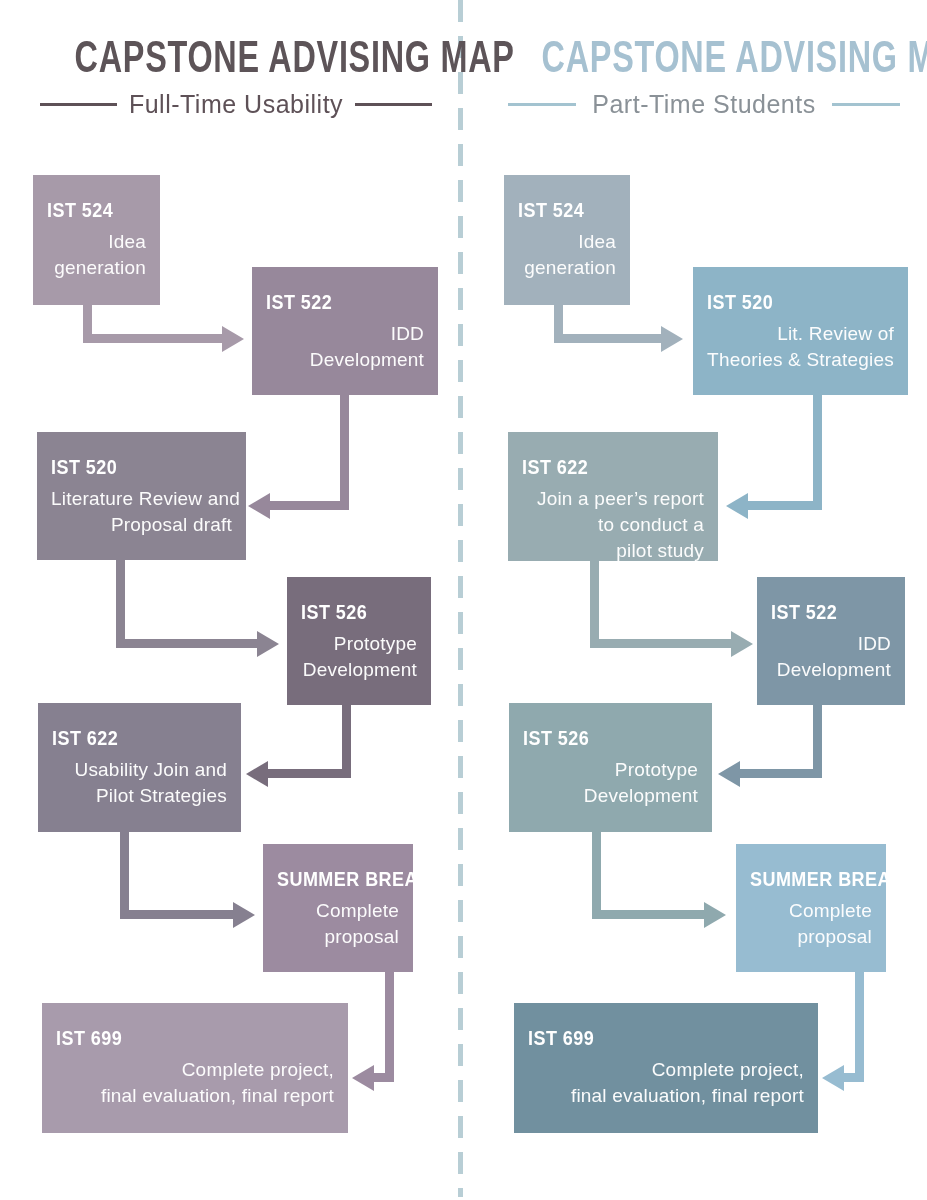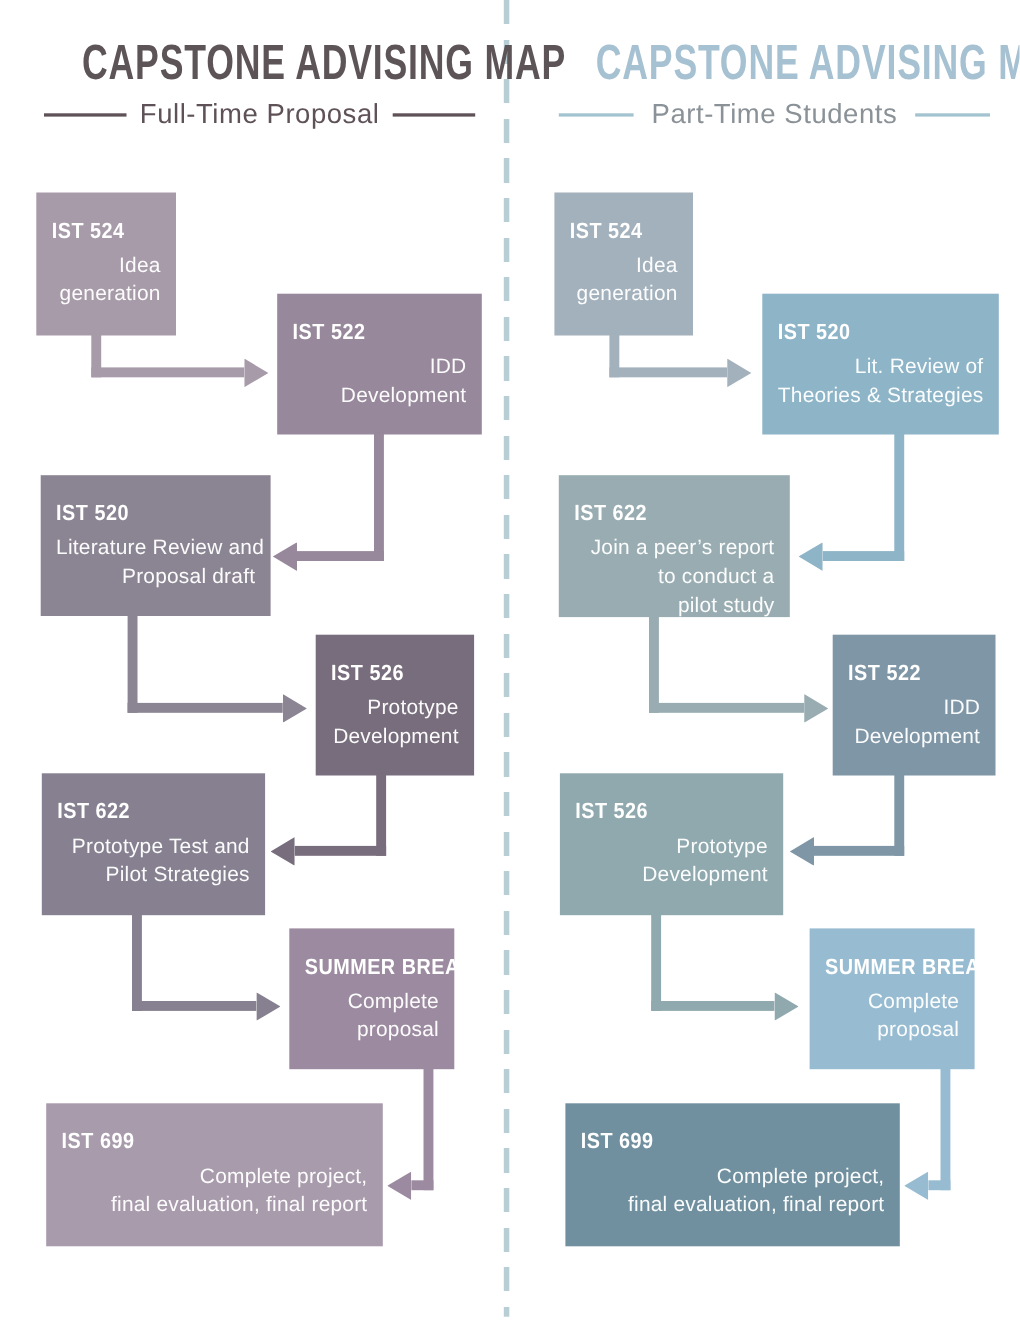--- a/index.html
+++ b/index.html
@@ -105,21 +105,21 @@
 </head>
 <body>
 
 <div class="canvas">
 
   <div class="divider" style="--c: #b8ced5;"></div>
 
   <div class="col-title left" style="color: rgb(93, 84, 88);">CAPSTONE ADVISING MAP</div>
   <div class="col-subtitle left" style="color: rgb(94, 81, 87);">
     <span class="subtitle-rule" style="background: rgb(94, 81, 87);"></span>
-    <span>Full-Time Proposal</span>
+    <span>Full-Time Usability</span>
     <span class="subtitle-rule" style="background: rgb(94, 81, 87);"></span>
   </div>
 
   <div class="box b-l1" style="background: rgb(167, 154, 169);">
     <div class="code">IST 524</div>
     <div class="bline">Idea</div>
     <div class="bline">generation</div>
   </div>
   <div class="box b-l2" style="background: rgb(151, 136, 155);">
     <div class="code">IST 522</div>
@@ -131,21 +131,21 @@
     <div class="bline">Literature Review and</div>
     <div class="bline">Proposal draft</div>
   </div>
   <div class="box b-l4" style="background: rgb(120, 109, 124);">
     <div class="code">IST 526</div>
     <div class="bline">Prototype</div>
     <div class="bline">Development</div>
   </div>
   <div class="box b-l5" style="background: rgb(134, 128, 144);">
     <div class="code">IST 622</div>
-    <div class="bline">Prototype Test and</div>
+    <div class="bline">Usability Join and</div>
     <div class="bline">Pilot Strategies</div>
   </div>
   <div class="box b-l6" style="background: rgb(156, 139, 160);">
     <div class="code">SUMMER BREAK</div>
     <div class="bline">Complete</div>
     <div class="bline">proposal</div>
   </div>
   <div class="box b-l7" style="background: rgb(168, 155, 172);">
     <div class="code">IST 699</div>
     <div class="bline">Complete project,</div>

